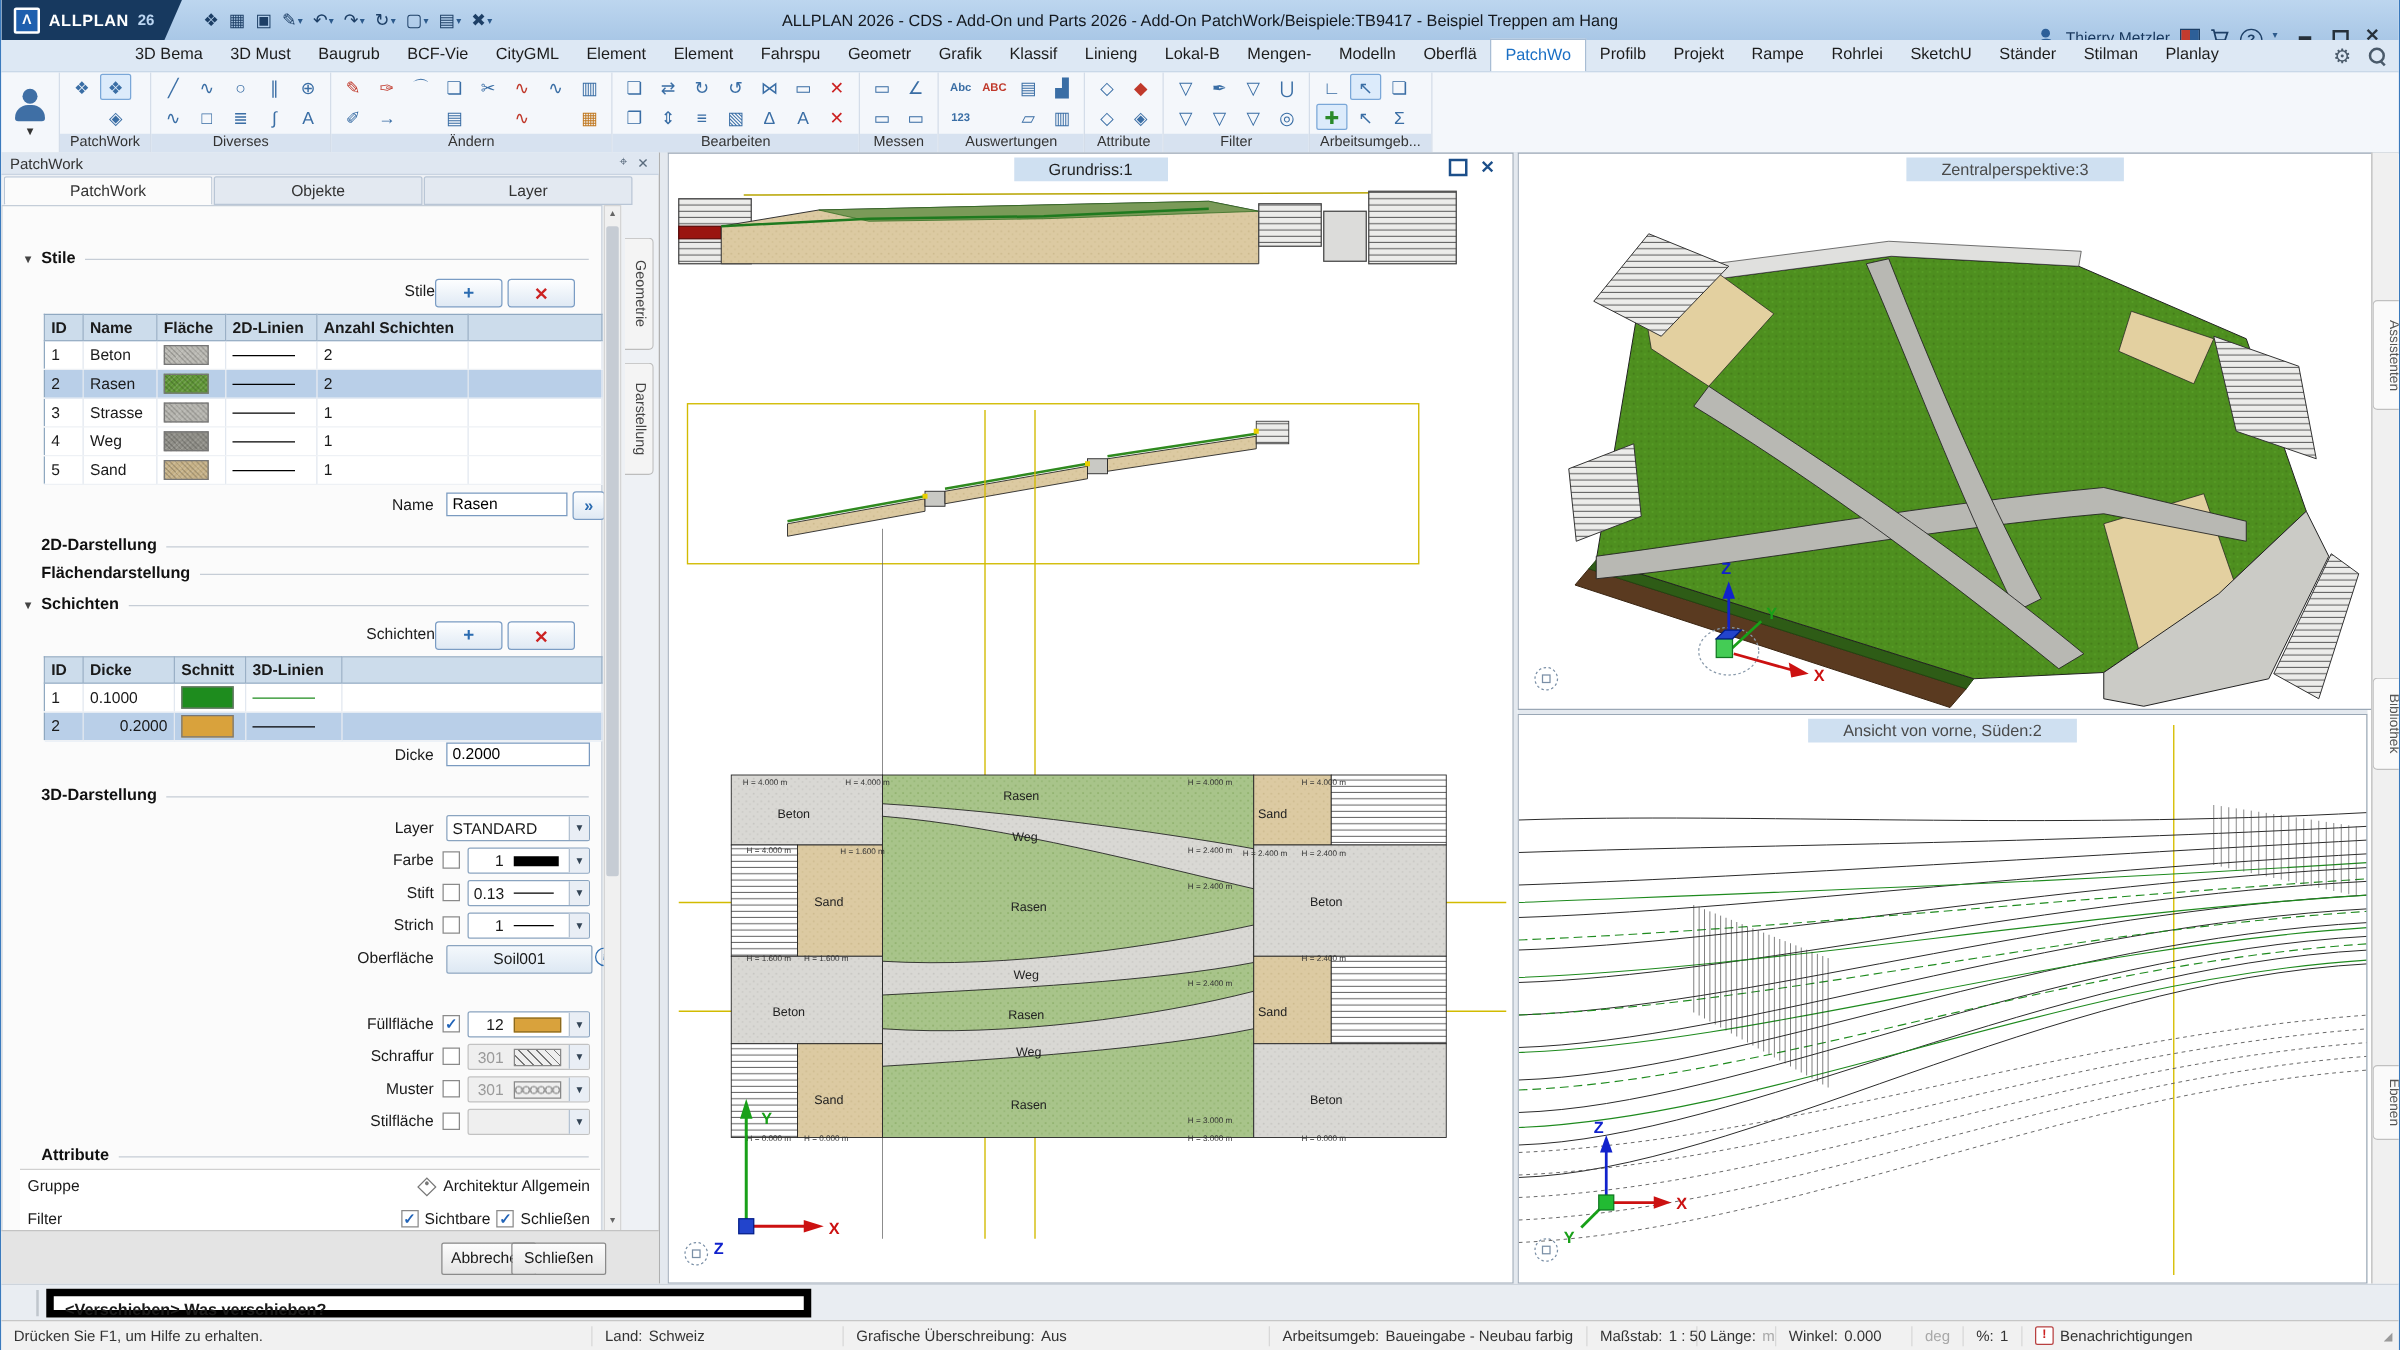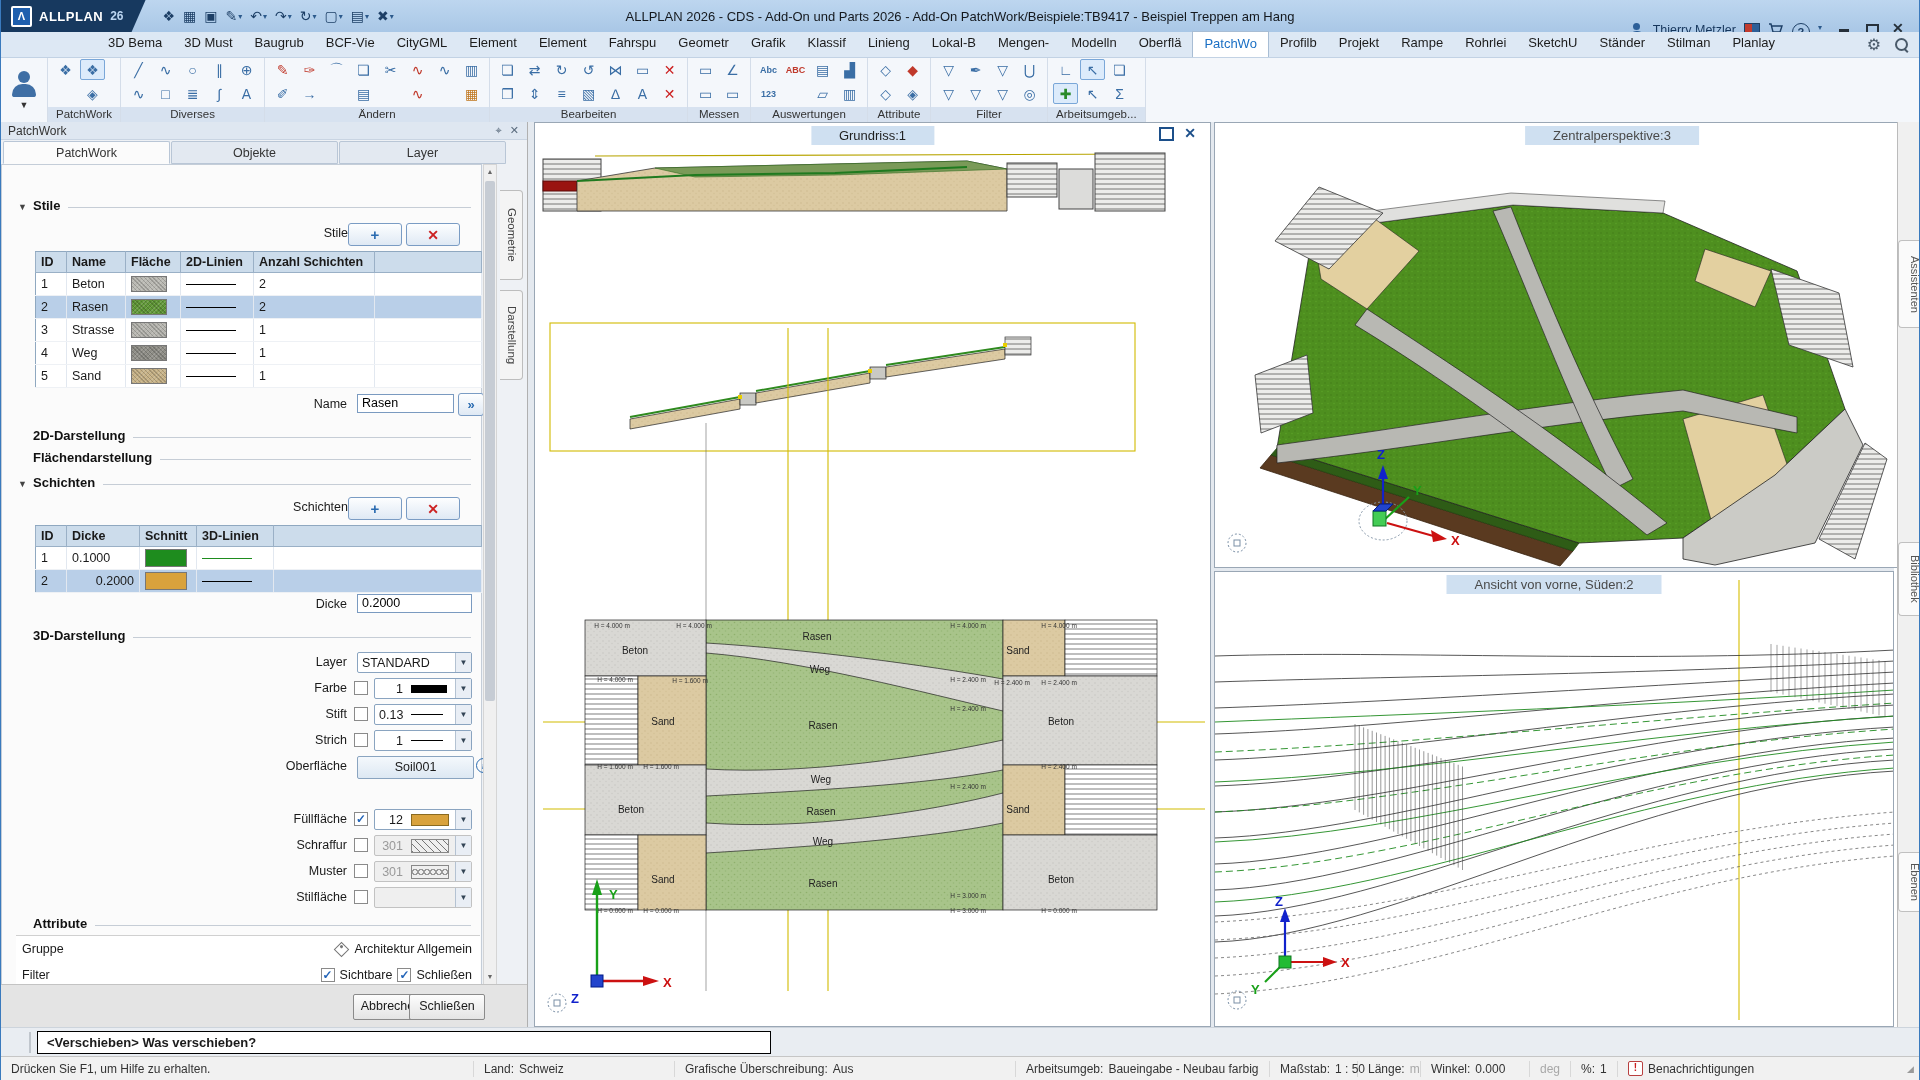--- a/index.html
+++ b/index.html
@@ -147,21 +147,21 @@
   .rlab{font-size:10px;fill:#222;text-anchor:middle;font-family:"Liberation Sans",sans-serif;}
   .hlab{font-size:6.5px;fill:#333;text-anchor:middle;font-family:"Liberation Sans",sans-serif;}
   .axlab{font-size:13px;font-weight:bold;font-family:"Liberation Sans",sans-serif;}
   .splitter-v{position:absolute;background:#e4e9ef;}
   .sidebar-right{position:absolute;left:1896px;top:122px;width:23px;height:905px;background:#f0f0f0;border-left:1px solid #bbb;box-sizing:border-box;}
   .rtab{position:absolute;left:0;width:22px;background:#fafafa;border:1px solid #c0c0c0;border-right:none;border-radius:4px 0 0 4px;
       writing-mode:vertical-rl;text-align:center;font-size:11px;color:#555;}
   
   .cmdrow{position:absolute;left:0;top:1027px;width:100%;height:29px;background:#e9edf2;border-top:1px solid #cdd4dc;}
   .cmd-div{position:absolute;left:28px;top:4px;width:2px;height:21px;background:#c0c6cd;}
-  .cmdbox{position:absolute;left:36px;top:3px;width:734px;height:23px;background:#fff;border:1px solid #000000;
+  .cmdbox{position:absolute;left:36px;top:3px;width:612px;height:23px;background:#fff;border:6px solid #000000;
       font-weight:bold;font-size:13px;line-height:22px;padding-left:9px;box-sizing:border-box;white-space:nowrap;}
   .statusbar{position:absolute;left:0;top:1056px;width:100%;height:24px;background:#f1f1f1;border-top:1px solid #c6c6c6;
       display:flex;align-items:center;font-size:12px;color:#333;box-sizing:border-box;}
   .sseg{display:flex;align-items:center;gap:5px;padding:0 10px;height:16px;border-right:1px solid #d8d8d8;white-space:nowrap;}
   .sseg .gray{color:#a8a8a8;}
   .excl-ic{width:13px;height:13px;border:1px solid #b84040;background:#fff;color:#cc2222;font-weight:bold;font-size:10px;
       text-align:center;line-height:12px;border-radius:2px;}
   .grip{margin-left:auto;margin-right:4px;color:#9a9a9a;font-size:9px;letter-spacing:1px;}
 </style>
 </head>

